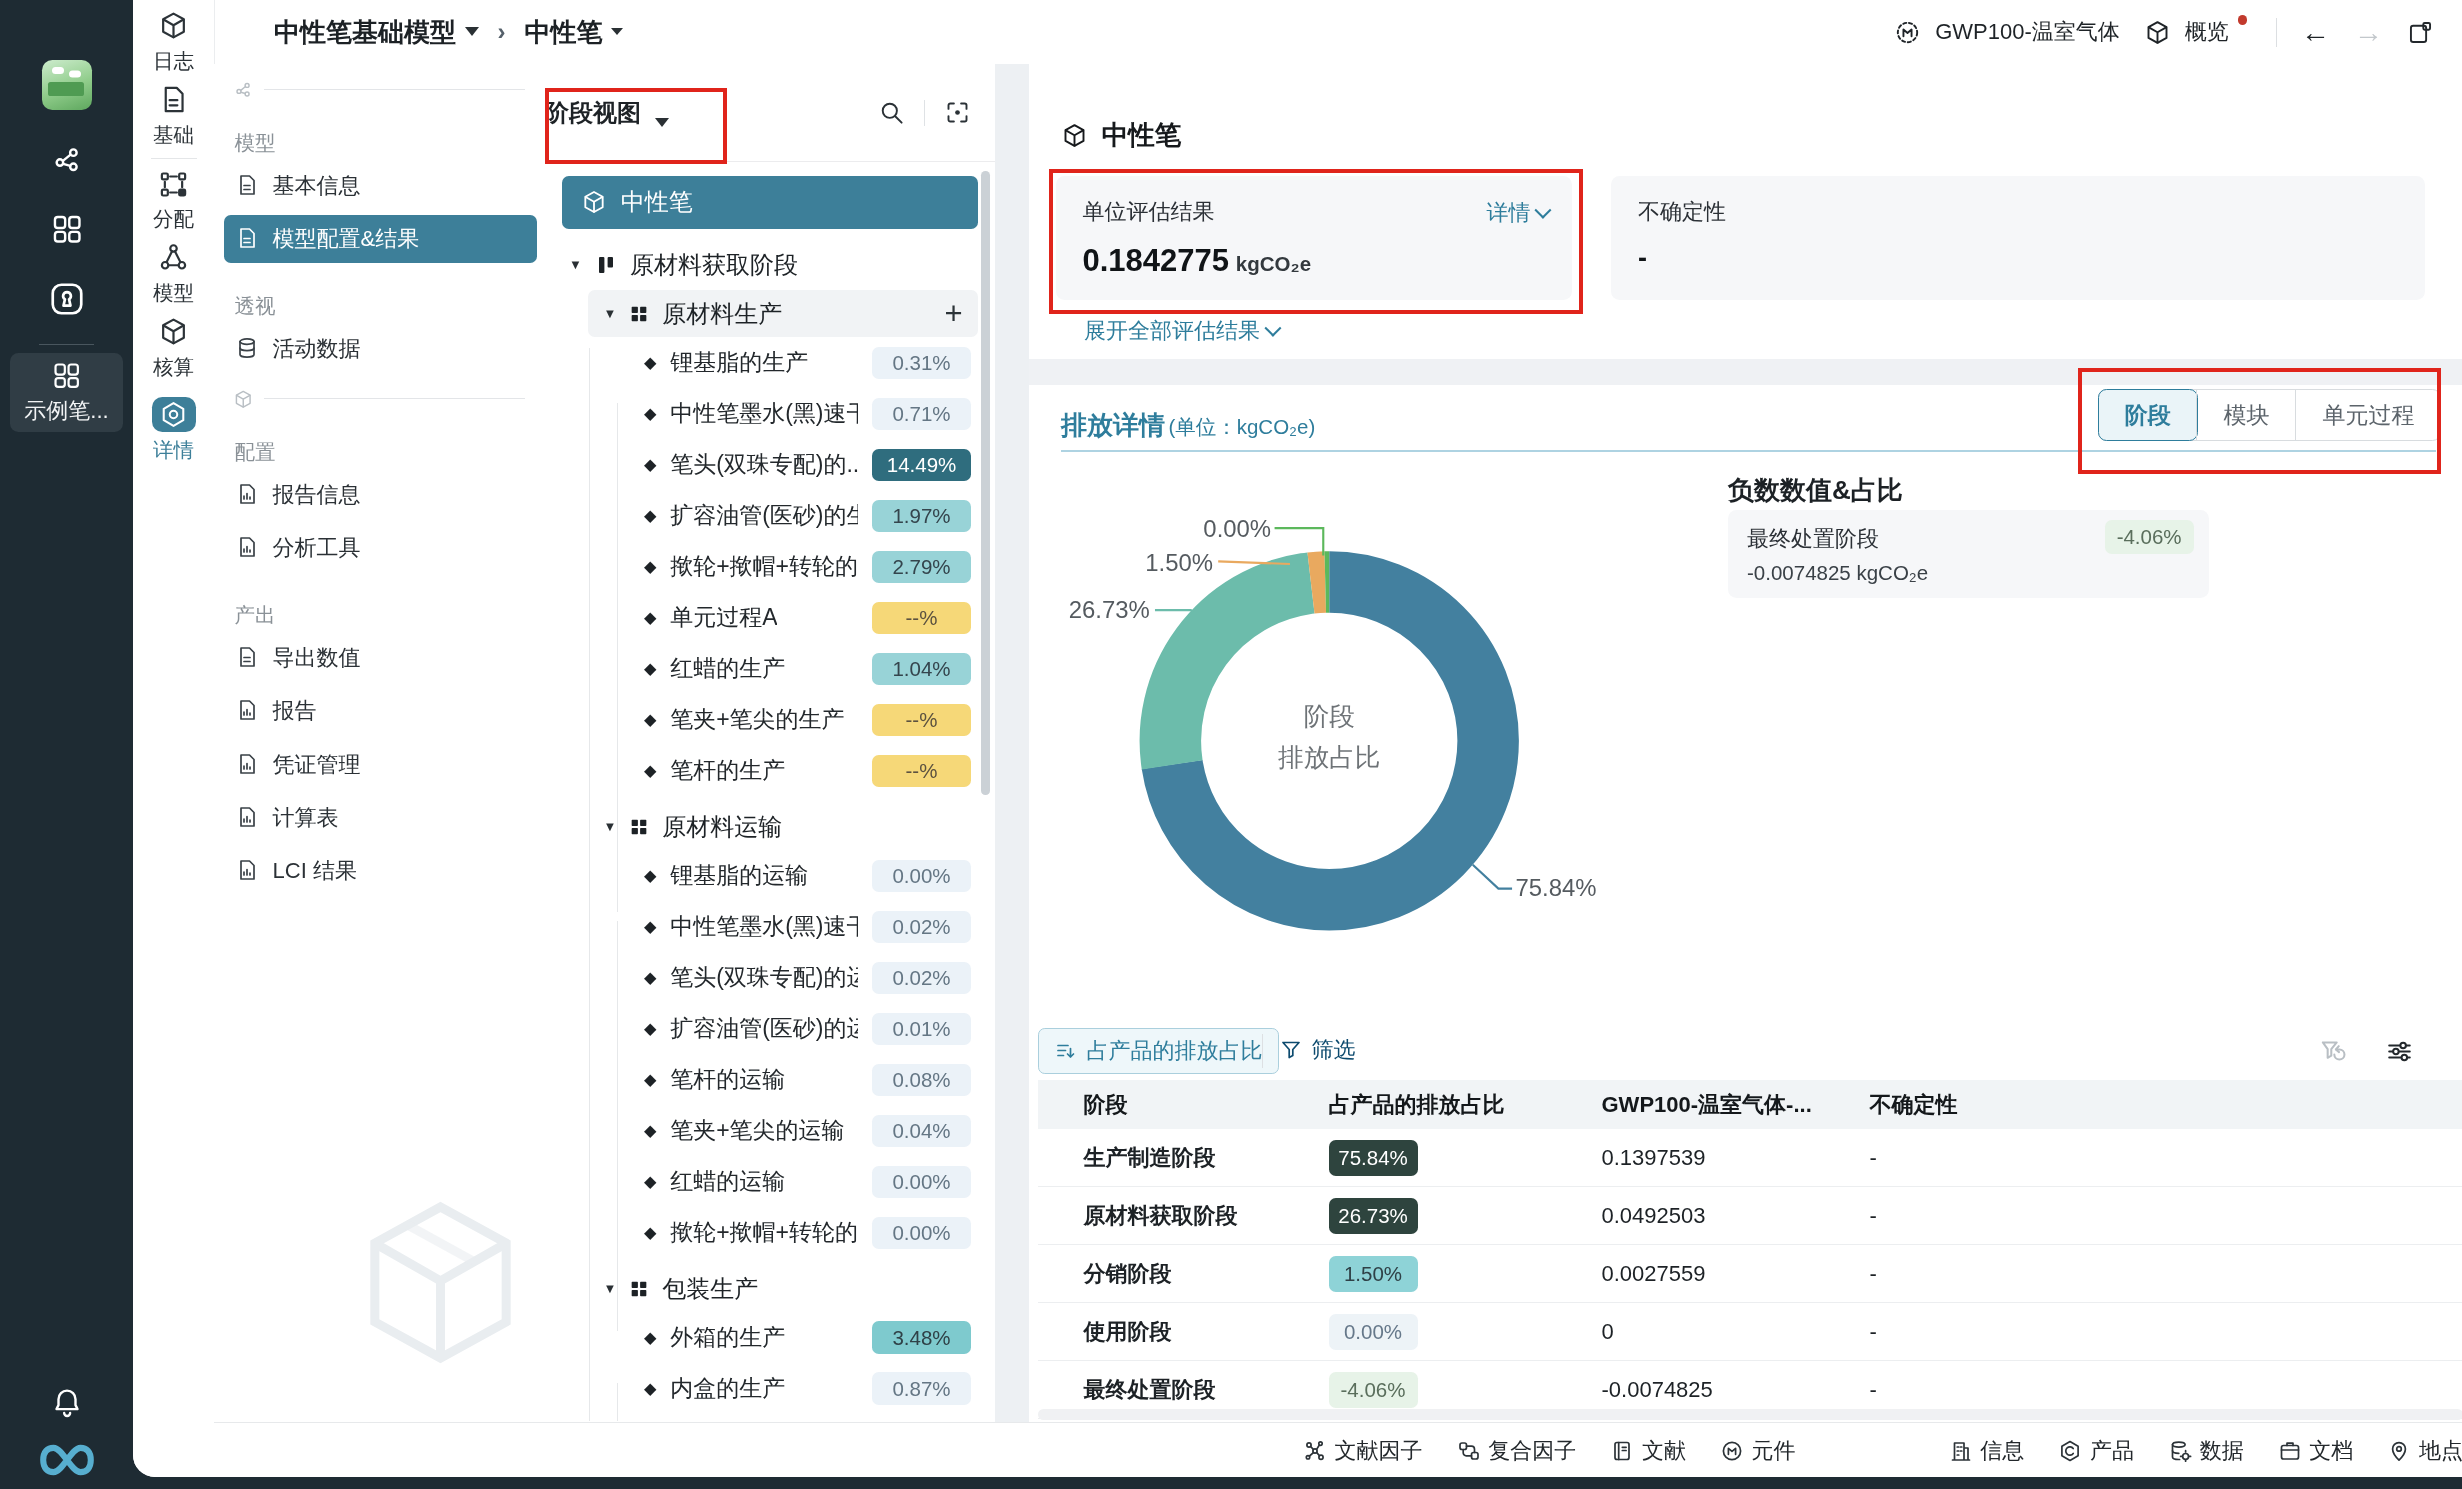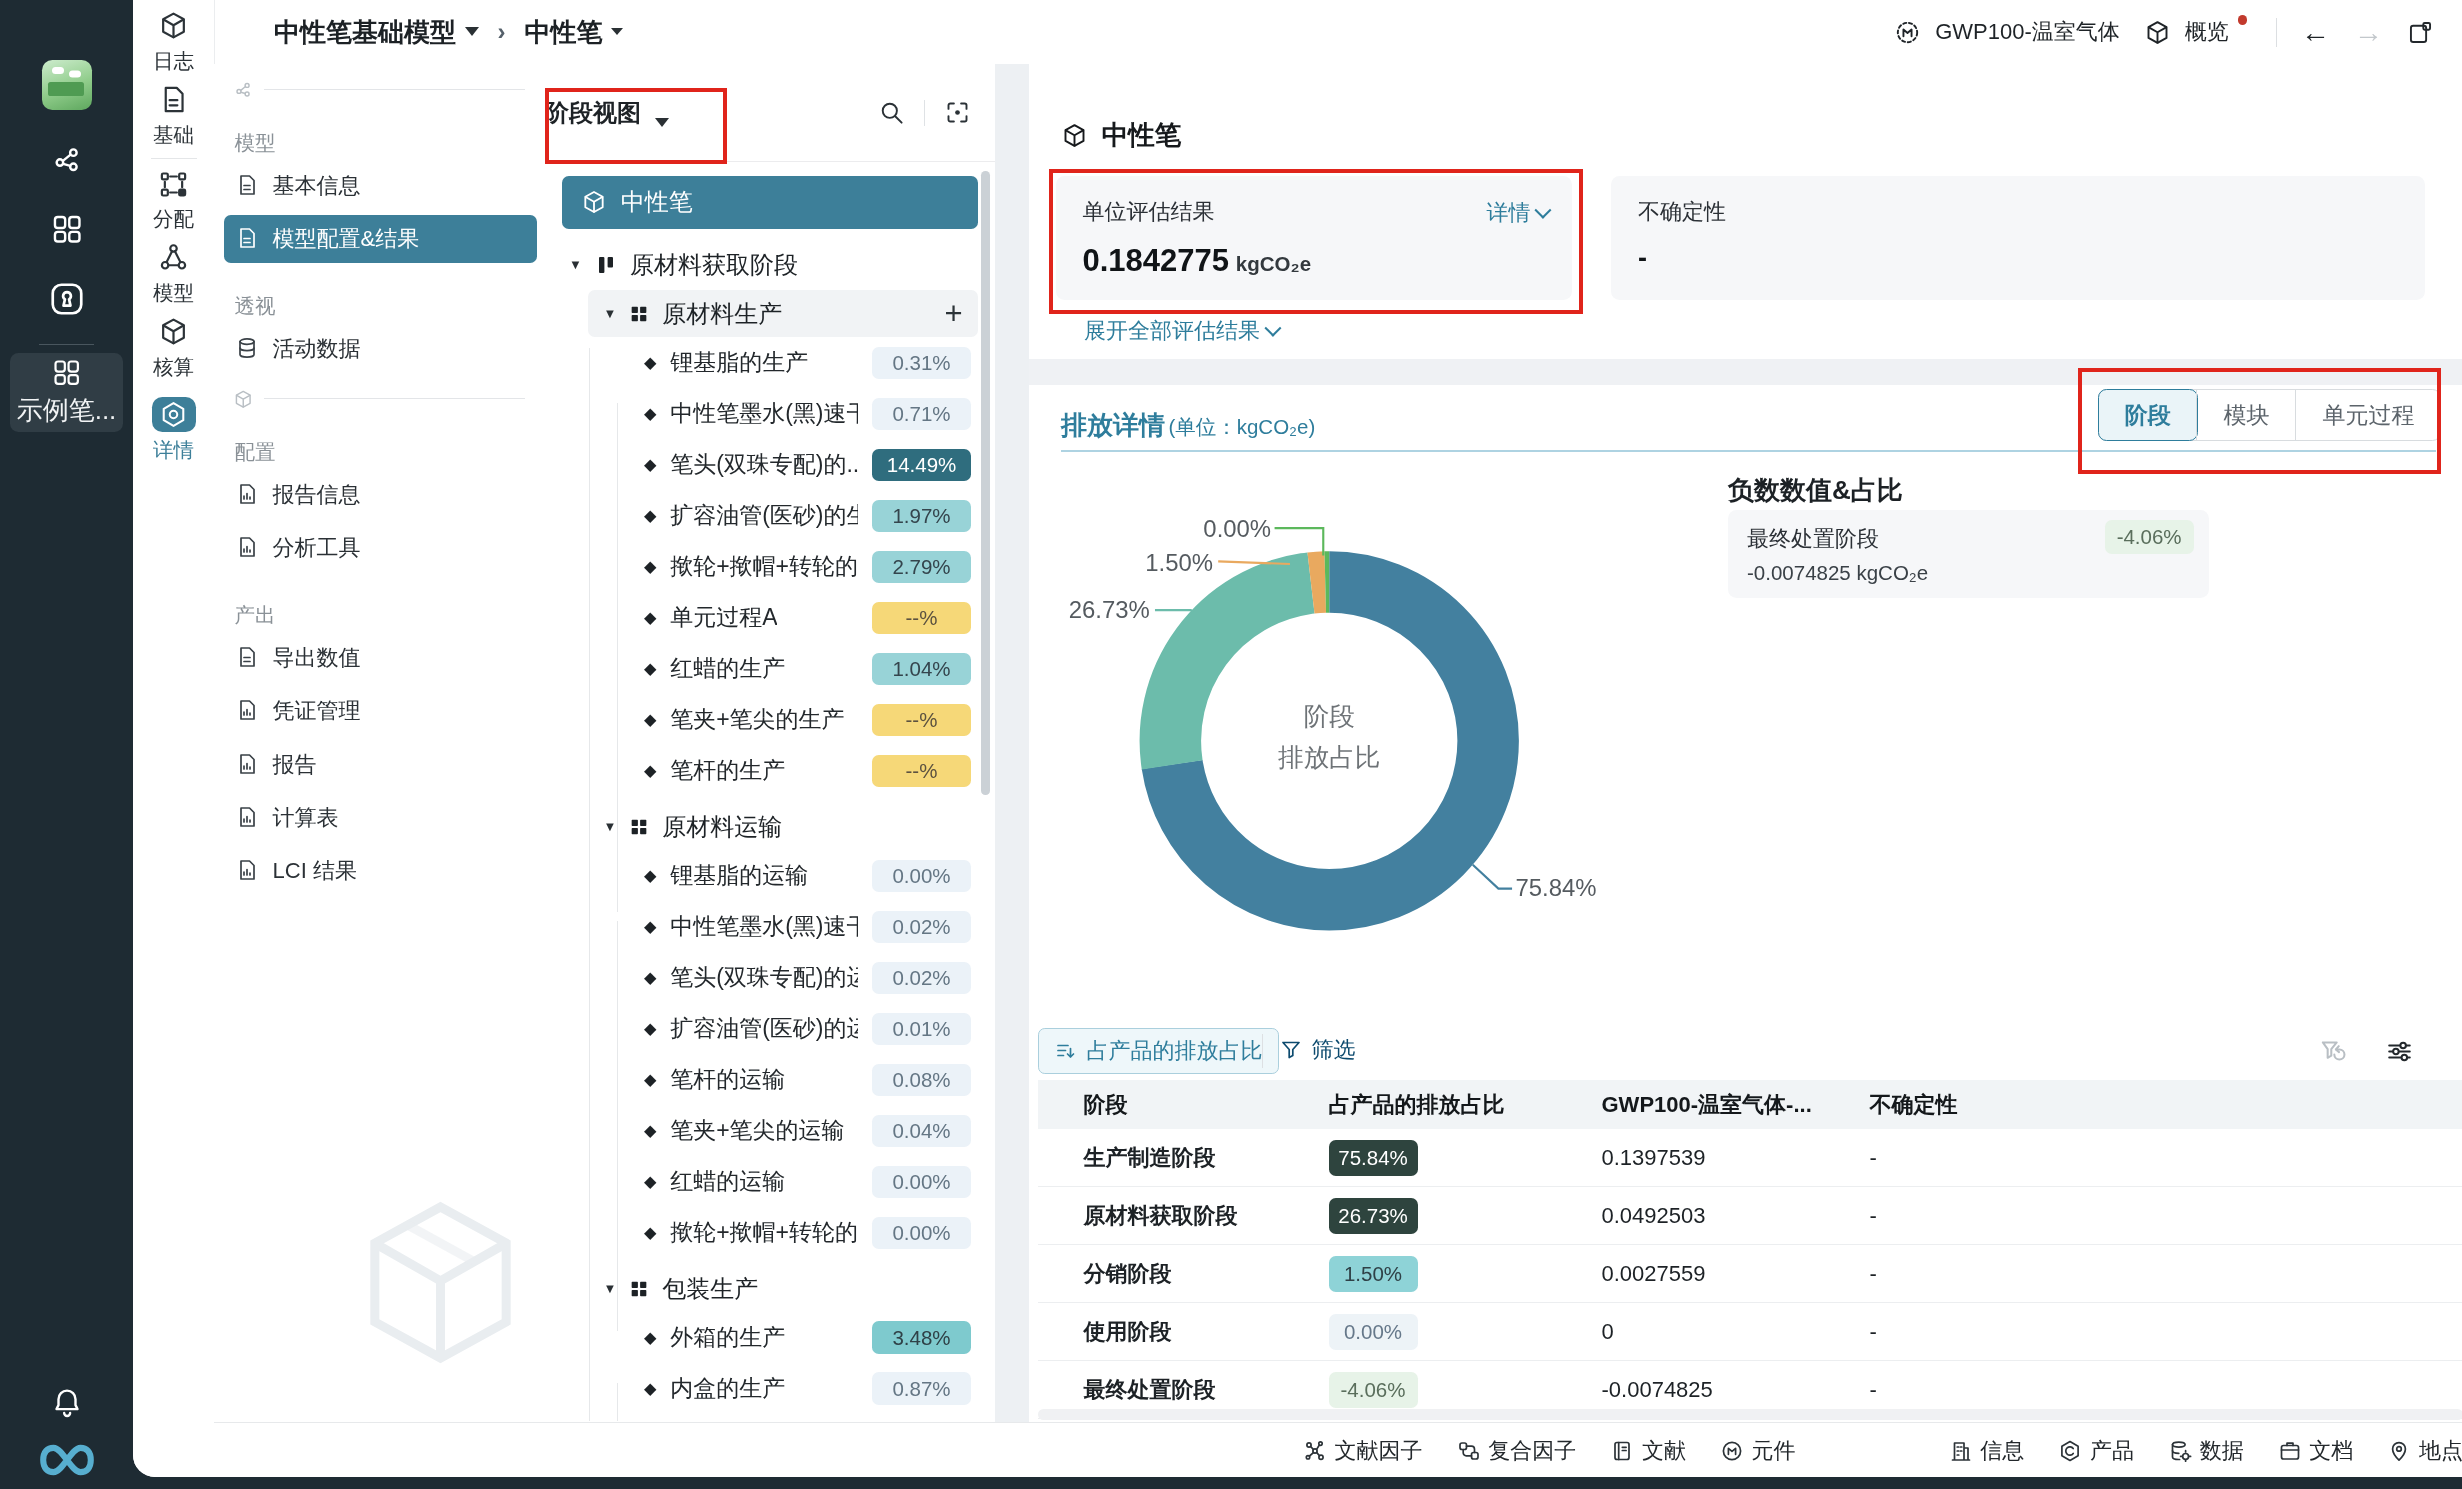--- a/index.html
+++ b/index.html
@@ -9,21 +9,21 @@
   svg.ic{display:block;}
   
   #darkRail{left:0;top:0;width:133px;height:1489px;background:#1e2b33;display:flex;flex-direction:column;align-items:center;}
   .avatar{margin-top:60px;width:50px;height:50px;border-radius:10.3px;
           background:linear-gradient(160deg,#cdeccd 0%,#8fcc8a 55%,#5ea75e 100%);position:relative;overflow:hidden;}
   .avatar:before{content:"";position:absolute;left:6.8px;top:22px;width:36px;height:13.7px;background:#4f9b52;border-radius:2.6px;}
   .avatar:after{content:"";position:absolute;left:10.3px;top:6.8px;width:12px;height:7.7px;background:#fff;border-radius:4.3px;box-shadow:17px 3.4px 0 #fff;}
   .railIcon{width:50px;height:39px;display:flex;align-items:center;justify-content:center;color:#fff;}
   .railDivider{width:55px;height:0.9px;background:#49565e;margin:26px 0 8.5px;}
   .railSel{width:113px;height:79px;border-radius:8.5px;background:#303d45;display:flex;flex-direction:column;align-items:center;justify-content:center;gap:5.1px;color:#fff;}
-  .railSel .lbl{font-size:26px;color:#f2f4f5;}
+  .railSel .lbl{font-size:22px;color:#f2f4f5;}
   #railBottom{position:absolute;left:0;bottom:12px;width:133px;display:flex;flex-direction:column;align-items:center;gap:22px;}
   
   #shell{left:133px;top:0;width:2330px;height:1477px;background:#fff;border-bottom-left-radius:22px;overflow:hidden;}
   
   #topbar{left:81px;top:0;width:2249px;height:64px;border-bottom:0.9px solid #e9eaec;display:flex;align-items:center;}
   .crumb{font-size:26px;font-weight:bold;color:#1c2125;}
   .caret{display:inline-block;width:0;height:0;border-left:7.7px solid transparent;border-right:7.7px solid transparent;border-top:9.4px solid #2a3034;margin:0 0 1.7px 8.5px;vertical-align:middle;}
   .crumbSep{font-size:24px;color:#55606a;margin:0 19px;font-weight:bold;}
   #topRight{margin-left:auto;display:flex;align-items:center;gap:24px;padding-right:29px;}
   .topItem{display:flex;align-items:center;gap:14px;font-size:22px;color:#1e2327;}
@@ -386,30 +386,30 @@
             </span>
             <span>导出数值</span>
           </div>
           <div class="pItem">
             <span class="ib">
               <svg class="ic" width="24" height="24" viewBox="0 0 24 24" fill="none" stroke="currentColor" stroke-width="1.7" stroke-linecap="round" stroke-linejoin="round">
                 <path d="M6 3h8.5L19 7.5V21H6z"></path>
                 <path d="M9 17v-3M12 17v-5.5M15 17v-2"></path>
               </svg>
             </span>
-            <span>凭证管理</span>
+            <span>报告</span>
           </div>
           <div class="pItem">
             <span class="ib">
               <svg class="ic" width="24" height="24" viewBox="0 0 24 24" fill="none" stroke="currentColor" stroke-width="1.7" stroke-linecap="round" stroke-linejoin="round">
                 <path d="M6 3h8.5L19 7.5V21H6z"></path>
                 <path d="M9 17v-3M12 17v-5.5M15 17v-2"></path>
               </svg>
             </span>
-            <span>报告</span>
+            <span>凭证管理</span>
           </div>
           <div class="pItem">
             <span class="ib">
               <svg class="ic" width="24" height="24" viewBox="0 0 24 24" fill="none" stroke="currentColor" stroke-width="1.7" stroke-linecap="round" stroke-linejoin="round">
                 <path d="M6 3h8.5L19 7.5V21H6z"></path>
                 <path d="M9 17v-3M12 17v-5.5M15 17v-2"></path>
               </svg>
             </span>
             <span>计算表</span>
           </div>

